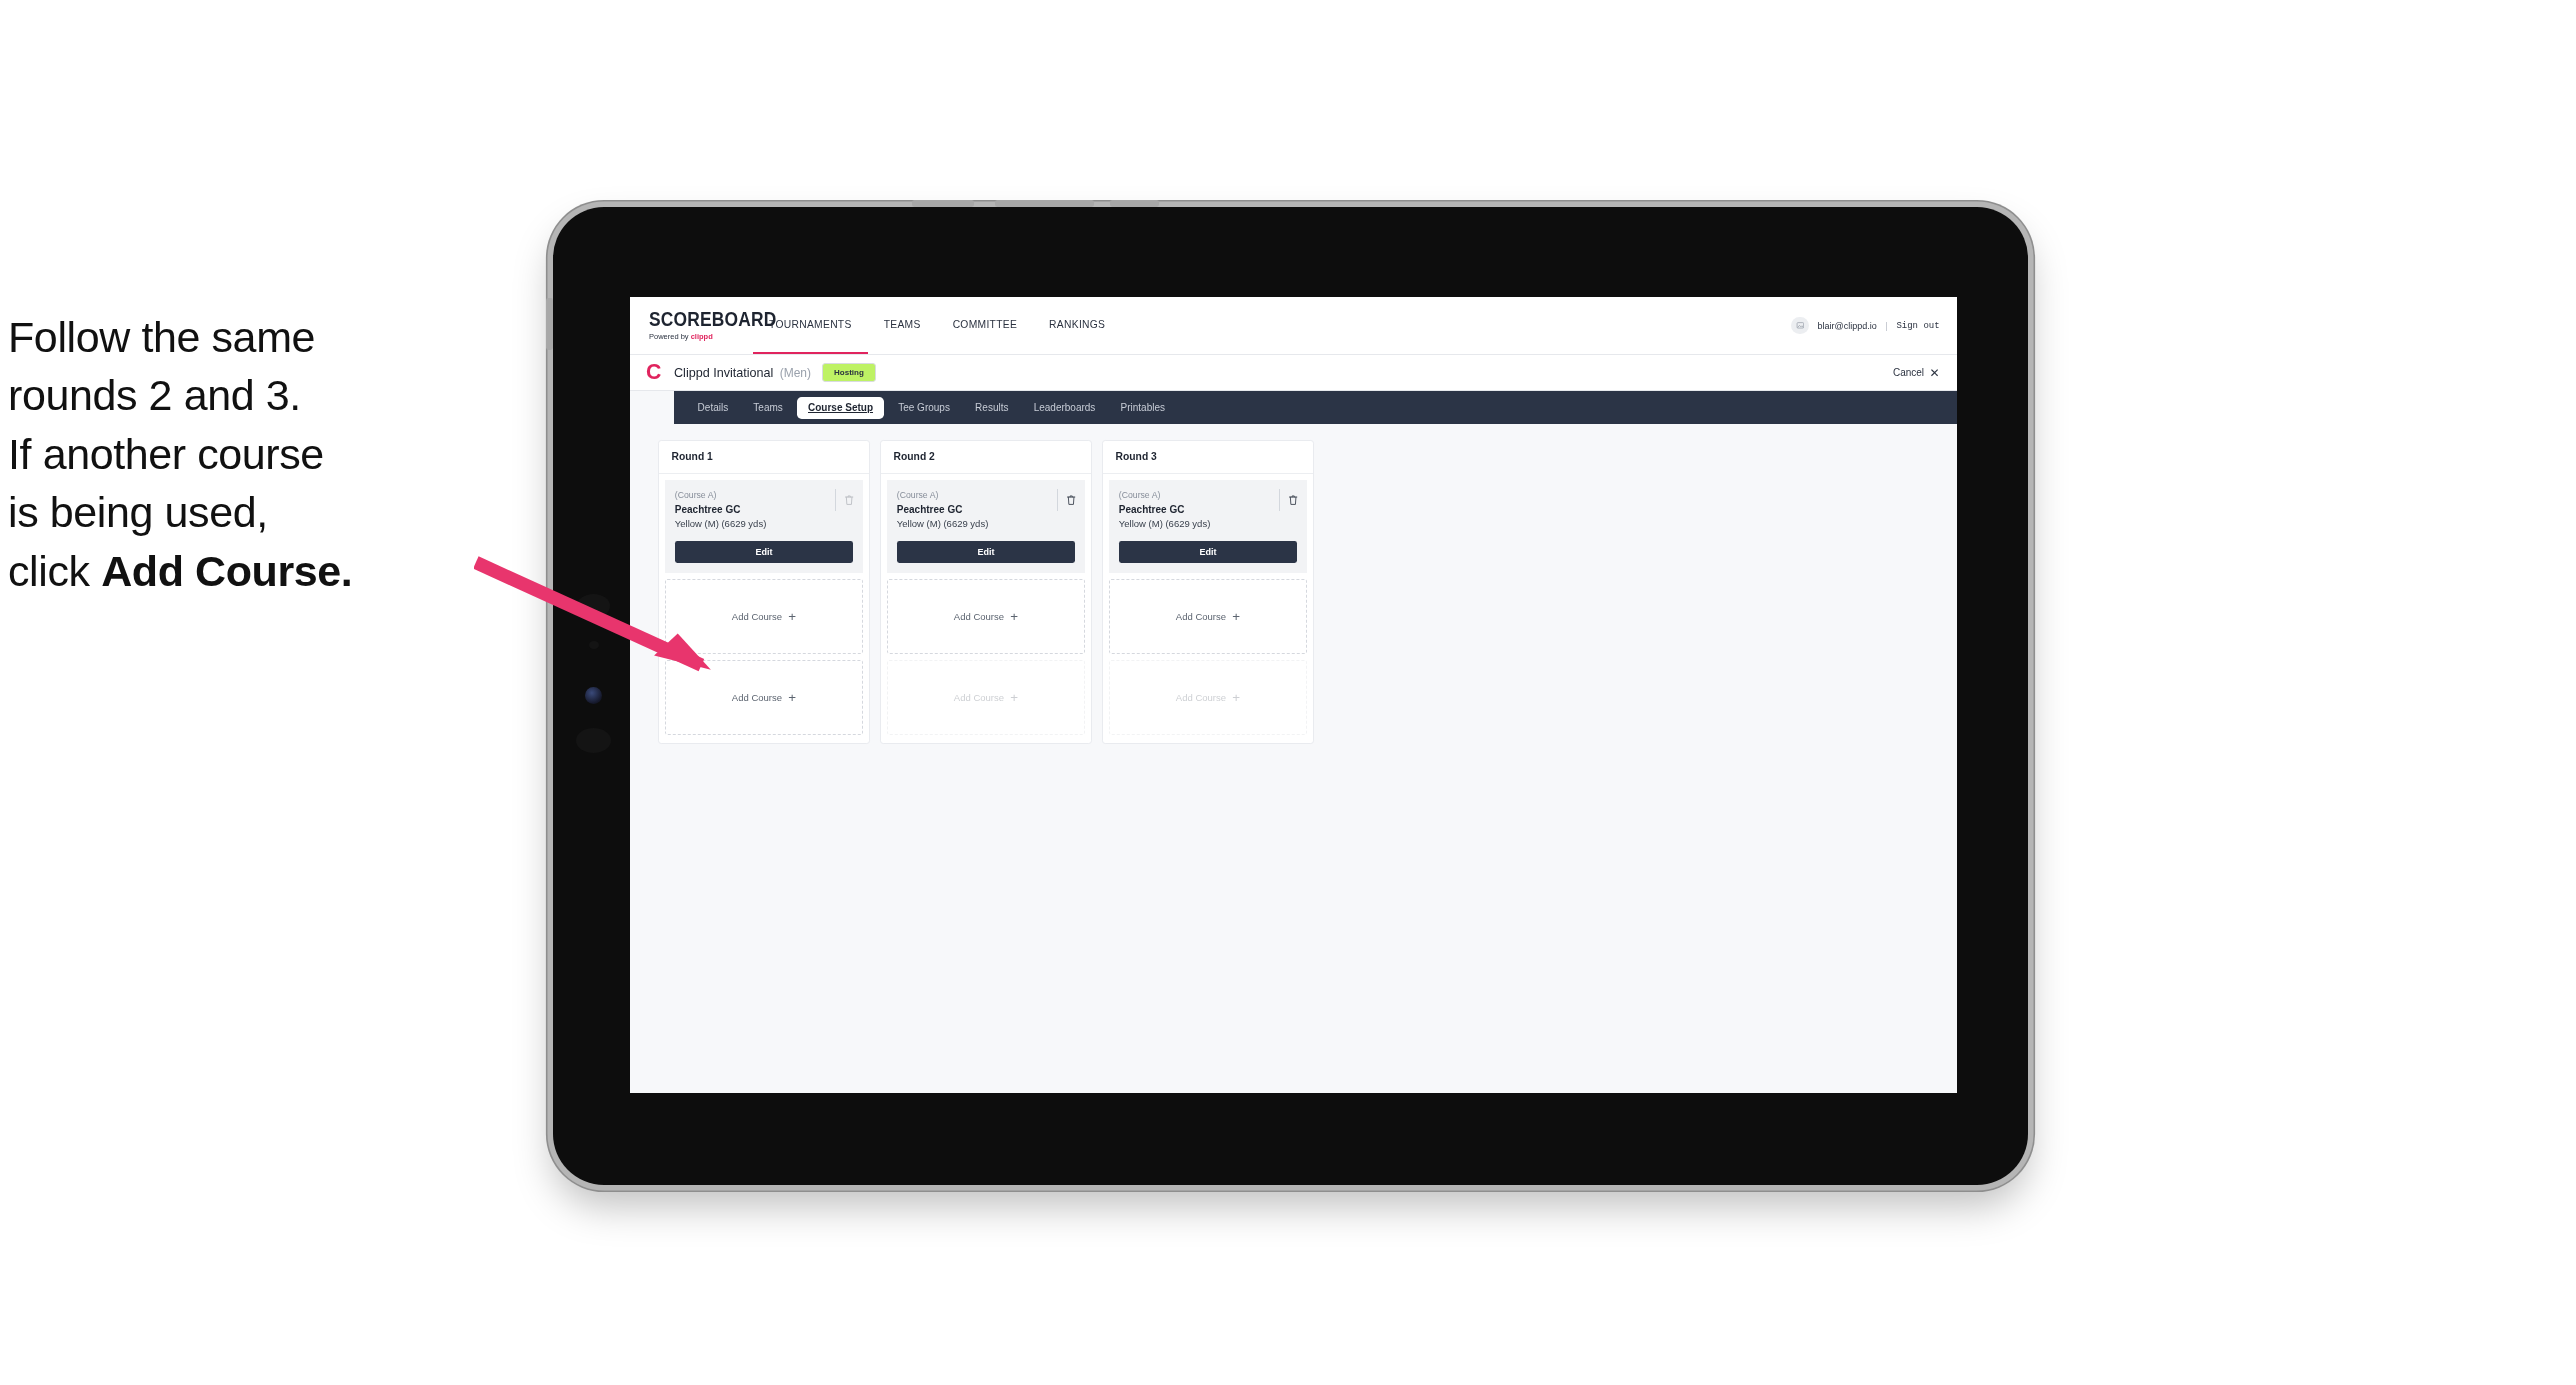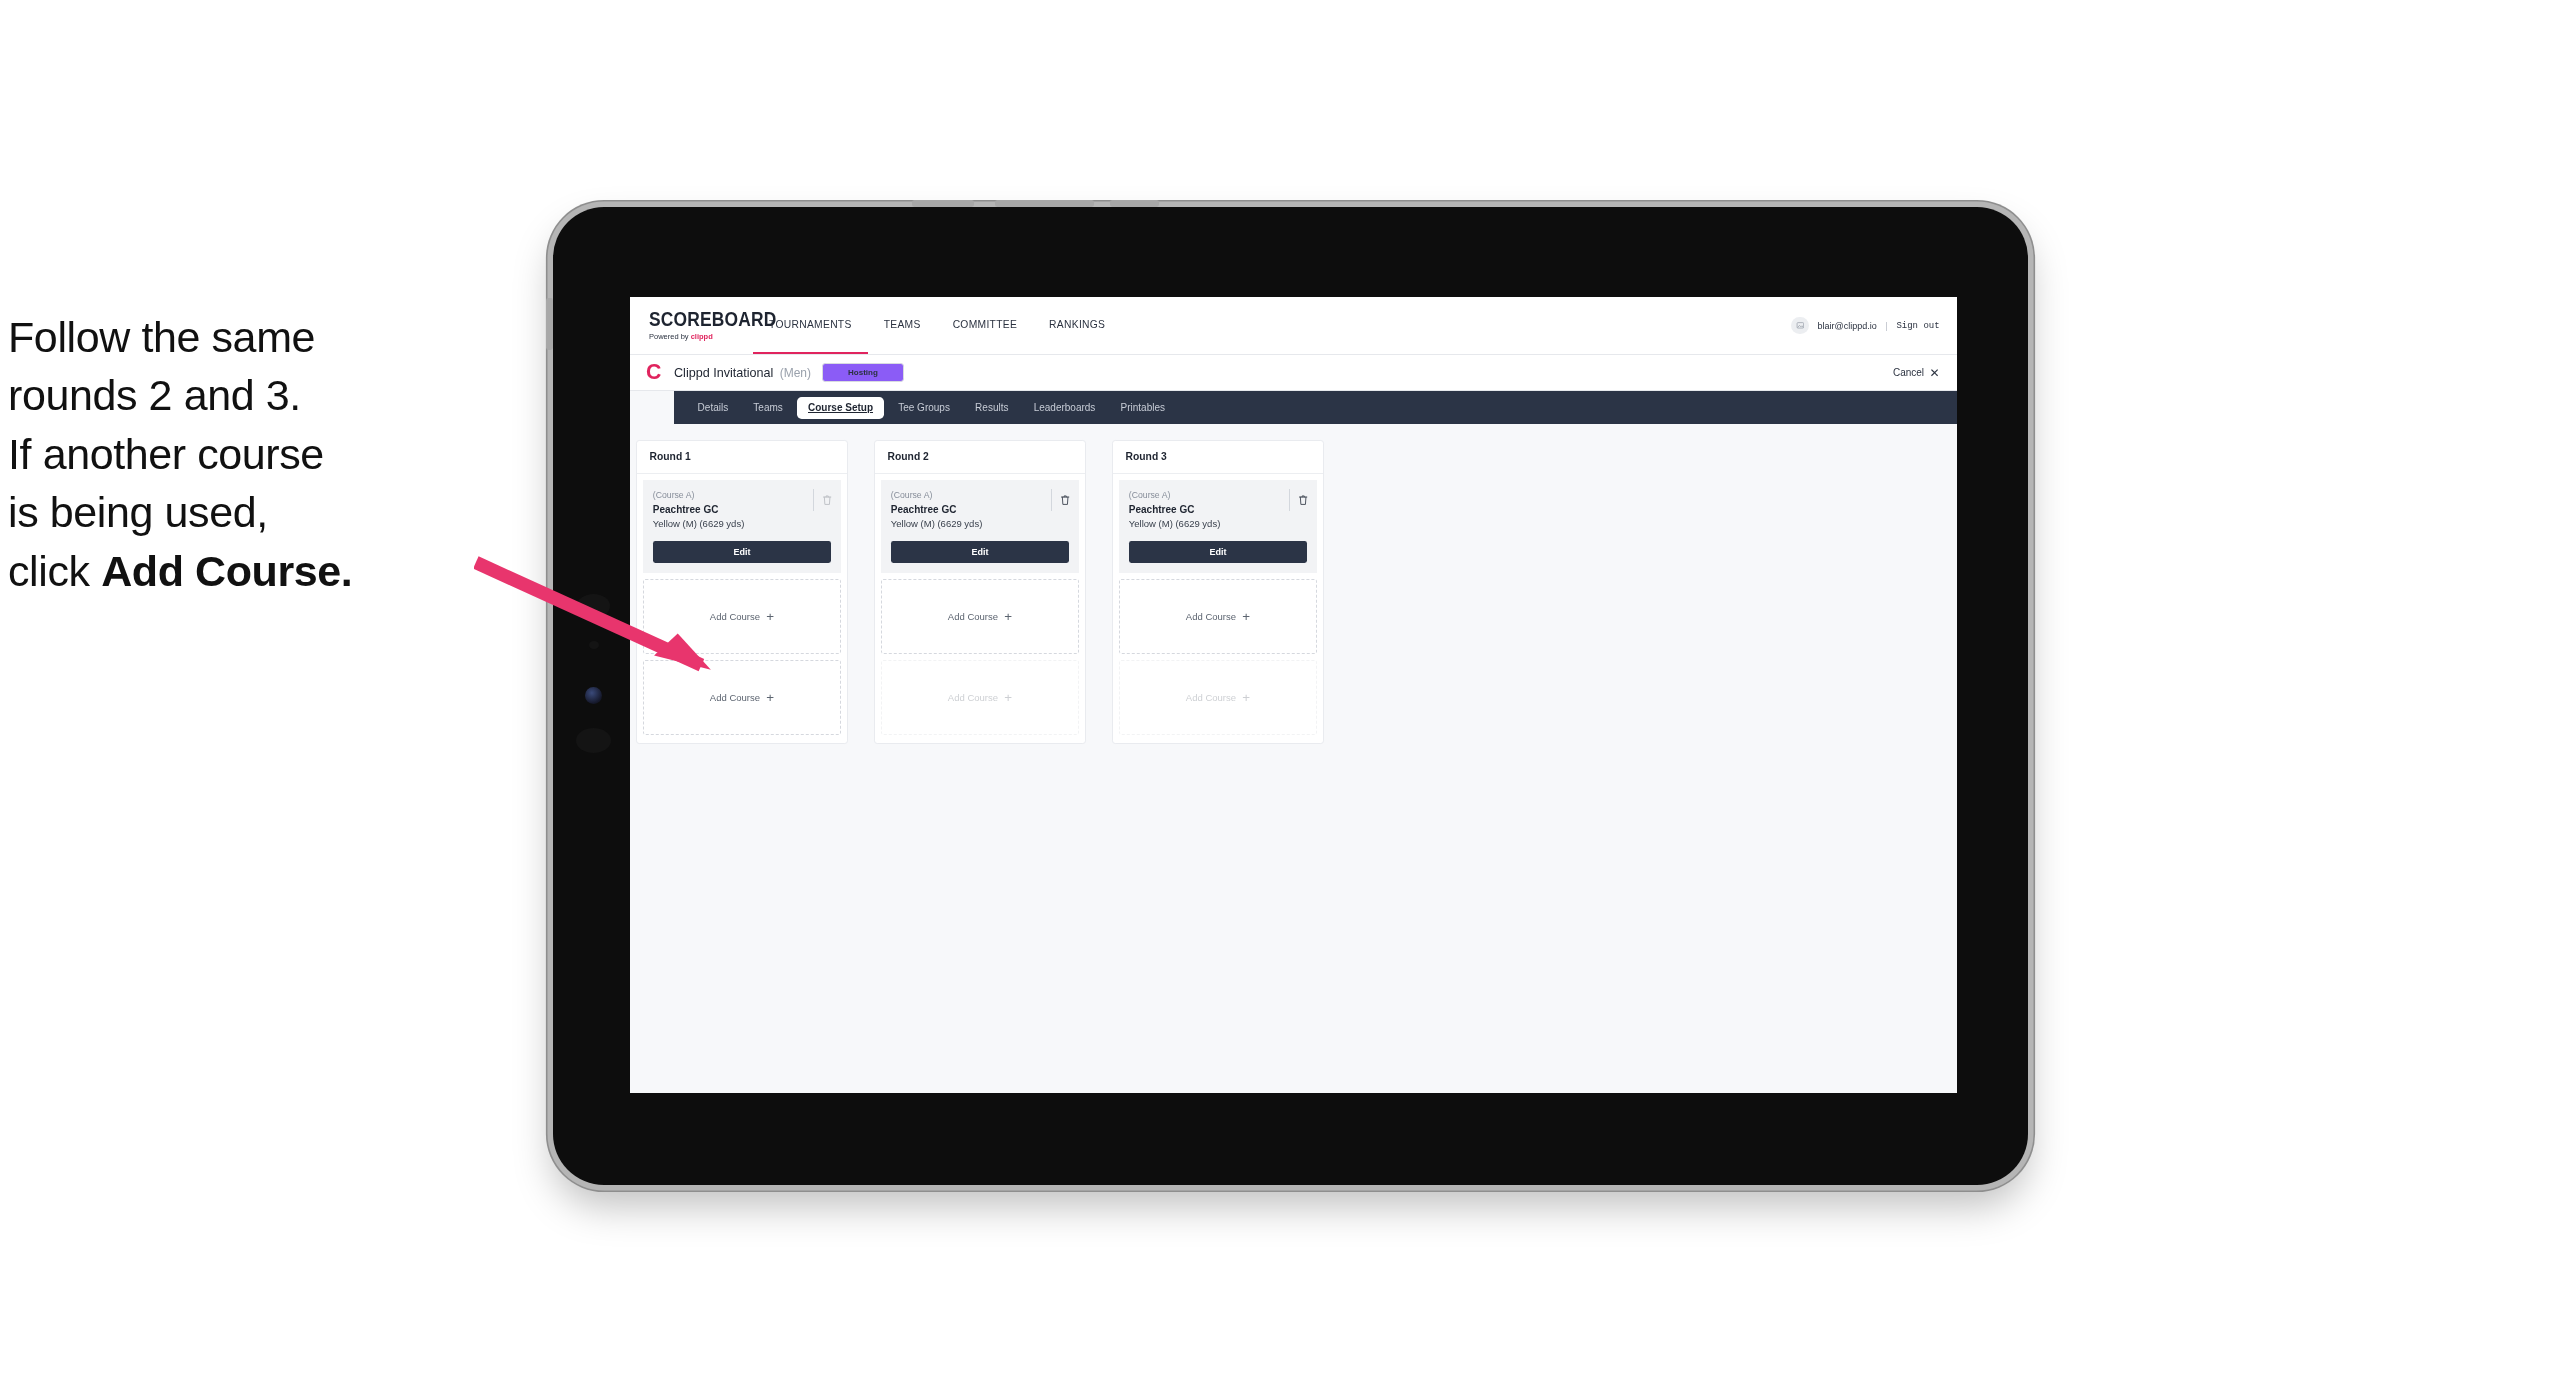--- a/index.html
+++ b/index.html
@@ -120,21 +120,21 @@
     font-size: 21.3px; font-weight: bold; color: #e0245e;
     line-height: 1; margin-right: 12.6px;
     font-family: "Liberation Sans", sans-serif;
   }
   #tourn-name { font-size: 12.6px; color: #1e2430; }
   #tourn-gender { font-size: 12px; color: #9aa1ac; margin-left: 6.3px; }
   #hosting-badge {
     margin-left: 11px;
     font-size: 8px; font-weight: bold; color: #2b3240;
     border: 0.8px solid #d8dbe0; border-radius: 3.2px;
-    padding: 4px 25px; background: #8b5cf6;
+    padding: 4px 11px; background: #bef264;
   }
   #cancel-wrap {
     margin-left: auto; display: flex; align-items: center; gap: 5.5px;
     cursor: pointer;
   }
   #cancel-label { font-size: 10px; color: #2b3240; }
   #cancel-x { font-size: 12px; color: #2b3240; line-height: 1; }
 
   
   #tabstrip {
@@ -145,22 +145,22 @@
   .tabitem {
     font-size: 10px; color: #c7ccd6;
     padding: 5.5px 11px; border-radius: 4.7px; cursor: pointer;
   }
   .tabitem.active {
     background: #ffffff; color: #1e2430; font-weight: bold; text-decoration: underline;
   }
 
   
   #content {
-    padding: 16px 6px;
-    display: flex; gap: 26px;
+    padding: 16px 28px;
+    display: flex; gap: 10px;
     align-items: flex-start;
   }
   .roundcol {
     width: 212px;
     background: #ffffff;
     border: 0.8px solid #e9ebef;
     border-radius: 3.2px;
     overflow: hidden;
     flex: 0 0 auto;
   }

